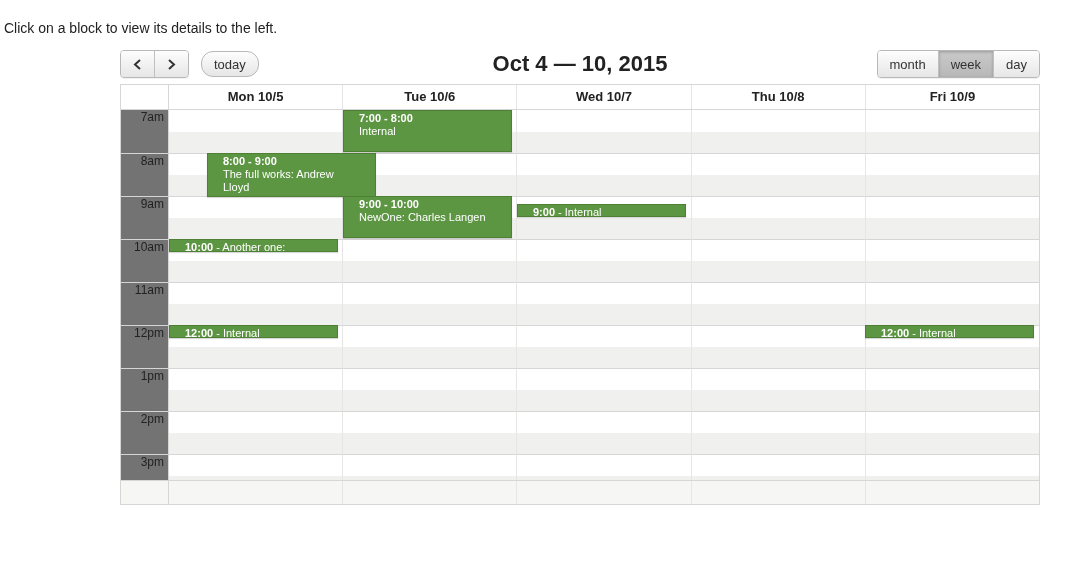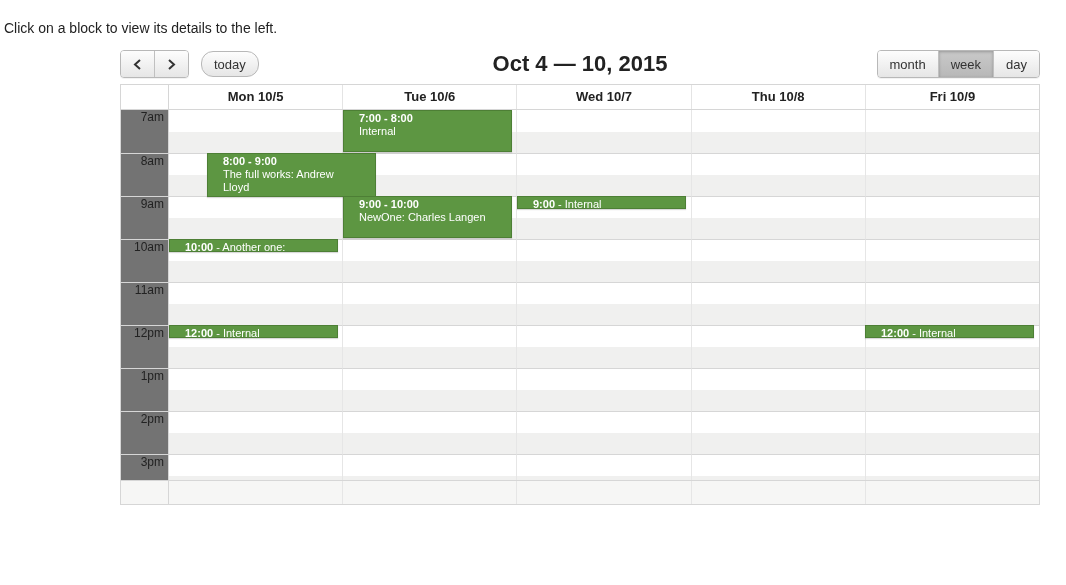--- a/index.html
+++ b/index.html
@@ -305,21 +305,21 @@
               <div class="hour-cell"></div>
               <div class="hour-cell"></div>
             </div>
           </div>
           <div class="events-layer" id="events-layer">
             <div class="event" style="top: 43px; left: 0px; width: 169px; height: 44px; margin-left: 38px;"><span class="ev-time">8:00 - 9:00</span><span class="ev-title">The full works: Andrew Lloyd</span></div>
             <div class="event short" style="top: 129px; left: 0px; width: 169px; height: 13px;"><span class="ev-time">10:00</span><span class="ev-title">Another one: Barbara Rc</span></div>
             <div class="event short" style="top: 215px; left: 0px; width: 169px; height: 13px;"><span class="ev-time">12:00</span><span class="ev-title">Internal</span></div>
             <div class="event" style="top: 0px; left: 174px; width: 169px; height: 42px;"><span class="ev-time">7:00 - 8:00</span><span class="ev-title">Internal</span></div>
             <div class="event" style="top: 86px; left: 174px; width: 169px; height: 42px;"><span class="ev-time">9:00 - 10:00</span><span class="ev-title">NewOne: Charles Langen</span></div>
-            <div class="event short" style="top: 86px; left: 348px; width: 169px; height: 13px;"><span class="ev-time">9:00</span><span class="ev-title">Internal</span></div>
+            <div class="event short" style="top: 94px; left: 348px; width: 169px; height: 13px;"><span class="ev-time">9:00</span><span class="ev-title">Internal</span></div>
             <div class="event short" style="top: 215px; left: 696px; width: 169px; height: 13px;"><span class="ev-time">12:00</span><span class="ev-title">Internal</span></div>
           </div>
       </div>
     </div>
 
     <div class="allday-strip">
       <div class="axis-col"></div>
       <div class="ad-cell"></div>
       <div class="ad-cell"></div>
       <div class="ad-cell"></div>

